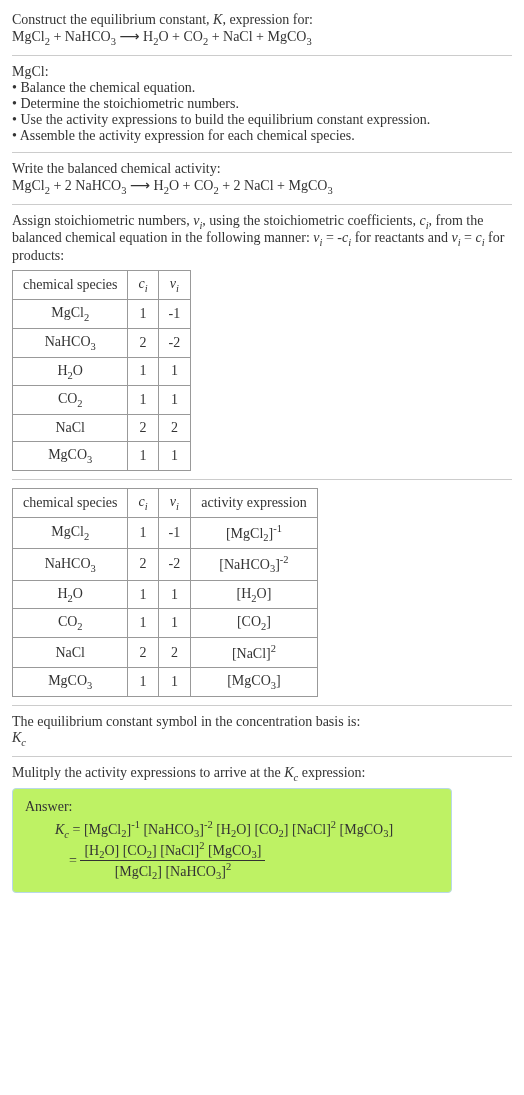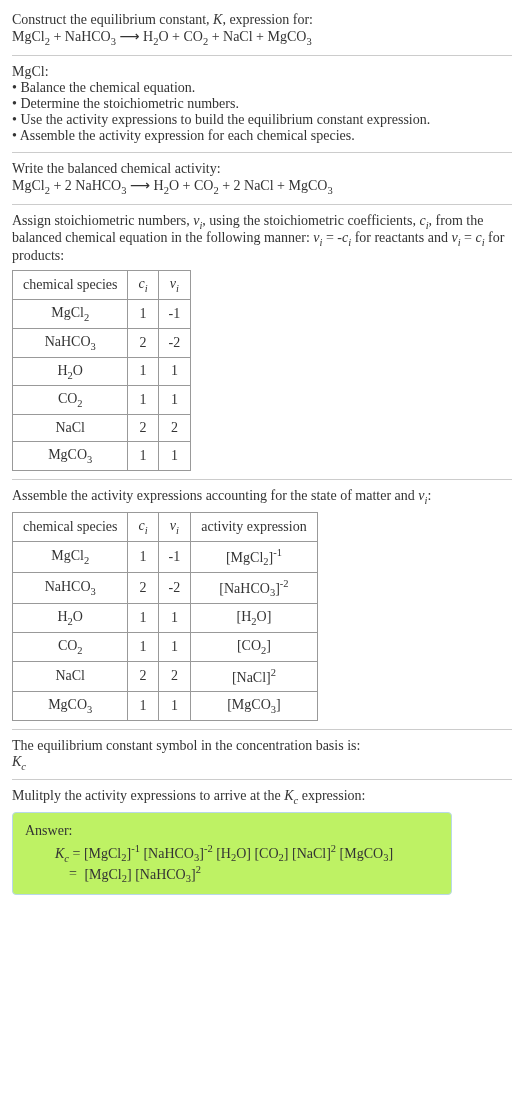--- a/index.html
+++ b/index.html
@@ -149,21 +149,20 @@
       <td class="center">1</td>
       <td class="center">1</td>
     </tr>
   </tbody>
     </table>
 </div>
 
 <hr>
 
 <div class="section">
-  <div>Assemble the activity expressions accounting for the state of matter and <span class="italic">ν<span class="sub">i</span></span>:</div>
   <table>
     <tbody>
         <tr>
       <th>chemical species</th>
       <th><span class="italic">c<span class="sub">i</span></span></th>
       <th><span class="italic">ν<span class="sub">i</span></span></th>
       <th>activity expression</th>
     </tr>
     <tr>
       <td>MgCl<span class="sub">2</span></td>
@@ -216,17 +215,18 @@
 
 <div class="section">
   <div>Mulitply the activity expressions to arrive at the <span class="italic">K<span class="sub">c</span></span> expression:</div>
   <div class="answer-box">
     <div class="answer-label">Answer:</div>
     <div class="indent">
       <span class="italic">K<span class="sub">c</span></span> = [MgCl<span class="sub">2</span>]<span class="sup">-1</span> [NaHCO<span class="sub">3</span>]<span class="sup">-2</span> [H<span class="sub">2</span>O] [CO<span class="sub">2</span>] [NaCl]<span class="sup">2</span> [MgCO<span class="sub">3</span>]
       <br>
       <span style="display:inline-block;vertical-align:middle;margin-left:14px;">=</span>
       <span class="frac">
+        <span class="num">[H<span class="sub">2</span>O] [CO<span class="sub">2</span>] [NaCl]<span class="sup">2</span> [MgCO<span class="sub">3</span>]</span>
         <span class="den">[MgCl<span class="sub">2</span>] [NaHCO<span class="sub">3</span>]<span class="sup">2</span></span>
       </span>
     </div>
   </div>
 </div>
 
 </body></html>

